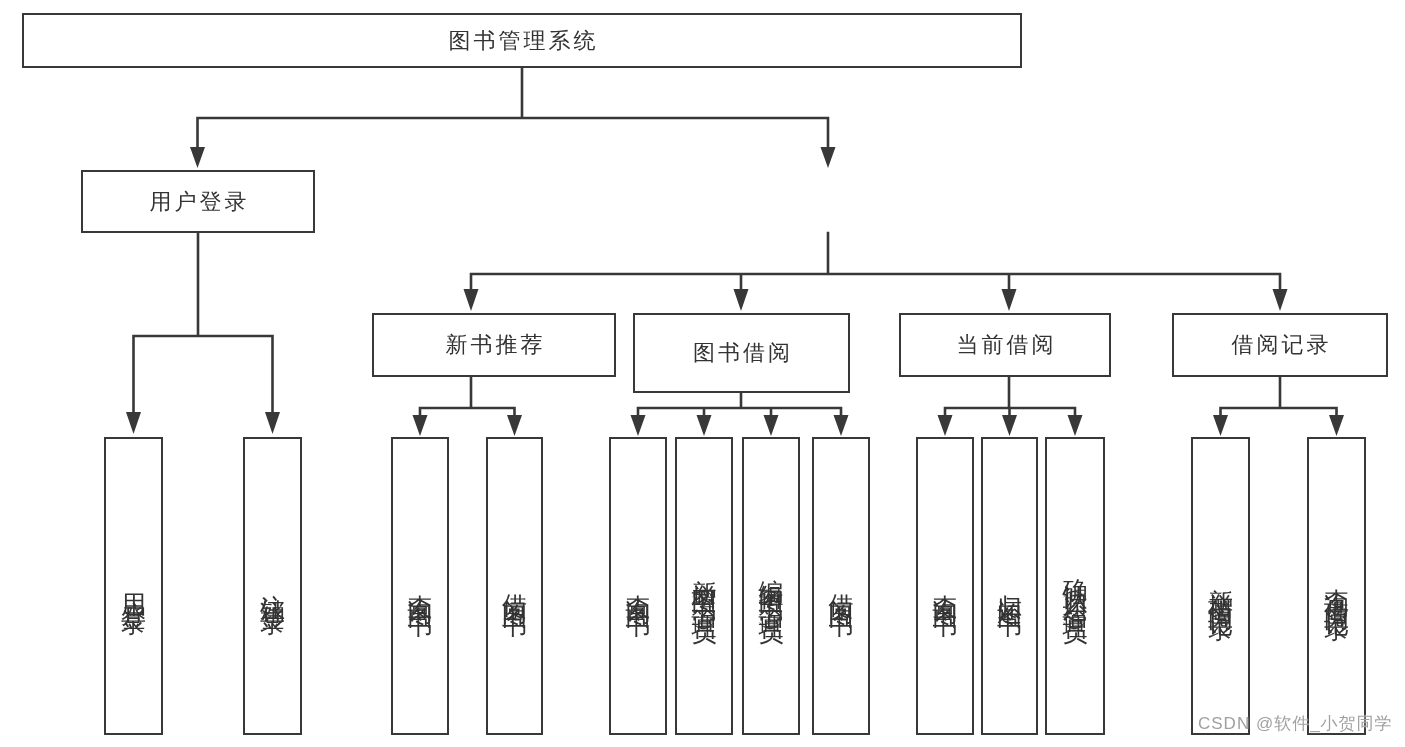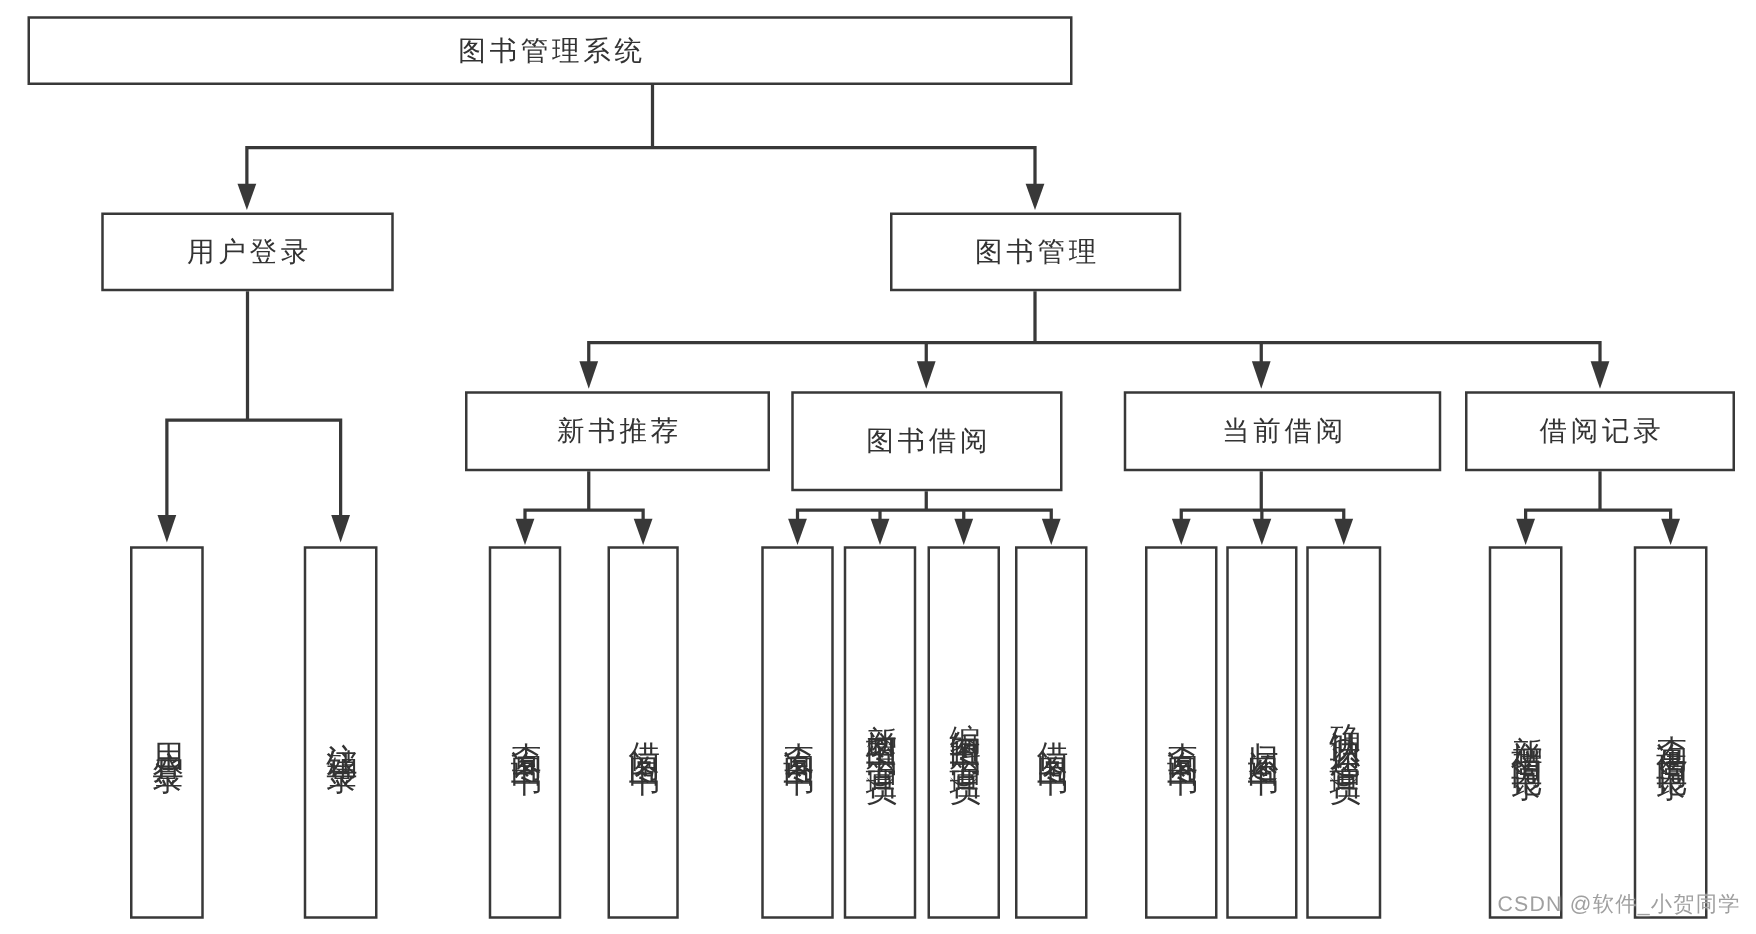--- a/index.html
+++ b/index.html
@@ -106,38 +106,35 @@
     <path class="ln" d="M1009 377 V408 M945 408 H1075 M945 408 V415 M1009.5 408 V415 M1075 408 V415"></path>
     <polygon class="ah" points="937.5,415 952.5,415 945,436"></polygon>
     <polygon class="ah" points="1002,415 1017,415 1009.5,436"></polygon>
     <polygon class="ah" points="1067.5,415 1082.5,415 1075,436"></polygon>
 
     <path class="ln" d="M1280 377 V408 M1220.5 408 H1336.5 M1220.5 408 V415 M1336.5 408 V415"></path>
     <polygon class="ah" points="1213,415 1228,415 1220.5,436"></polygon>
     <polygon class="ah" points="1329,415 1344,415 1336.5,436"></polygon>
   </svg>
 
-  <div class="node h" style="left:22px;top:13px;width:836px;height:55px">
+  <div class="node h" style="left:22px;top:13px;width:1000px;height:55px">
     <span class="lbl">图书管理系统</span>
   </div>
 
   <div class="node h" style="left:81px;top:170px;width:234px;height:63px">
     <span class="lbl">用户登录</span>
-  </div>
-  <div class="node h" style="left:712px;top:170px;width:233px;height:63px">
-    <span class="lbl">图书管理</span>
   </div>
 
   <div class="node h" style="left:372px;top:313px;width:244px;height:64px">
     <span class="lbl">新书推荐</span>
   </div>
   <div class="node h" style="left:633px;top:313px;width:217px;height:80px">
     <span class="lbl">图书借阅</span>
   </div>
-  <div class="node h" style="left:899px;top:313px;width:254px;height:64px">
+  <div class="node h" style="left:899px;top:313px;width:212px;height:64px">
     <span class="lbl">当前借阅</span>
   </div>
   <div class="node h" style="left:1172px;top:313px;width:216px;height:64px">
     <span class="lbl">借阅记录</span>
   </div>
 
   <div class="node v" style="left:104px;top:437px;width:59px;height:298px">
     <span class="lbl">用户登录</span>
   </div>
   <div class="node v" style="left:243px;top:437px;width:59px;height:298px">

